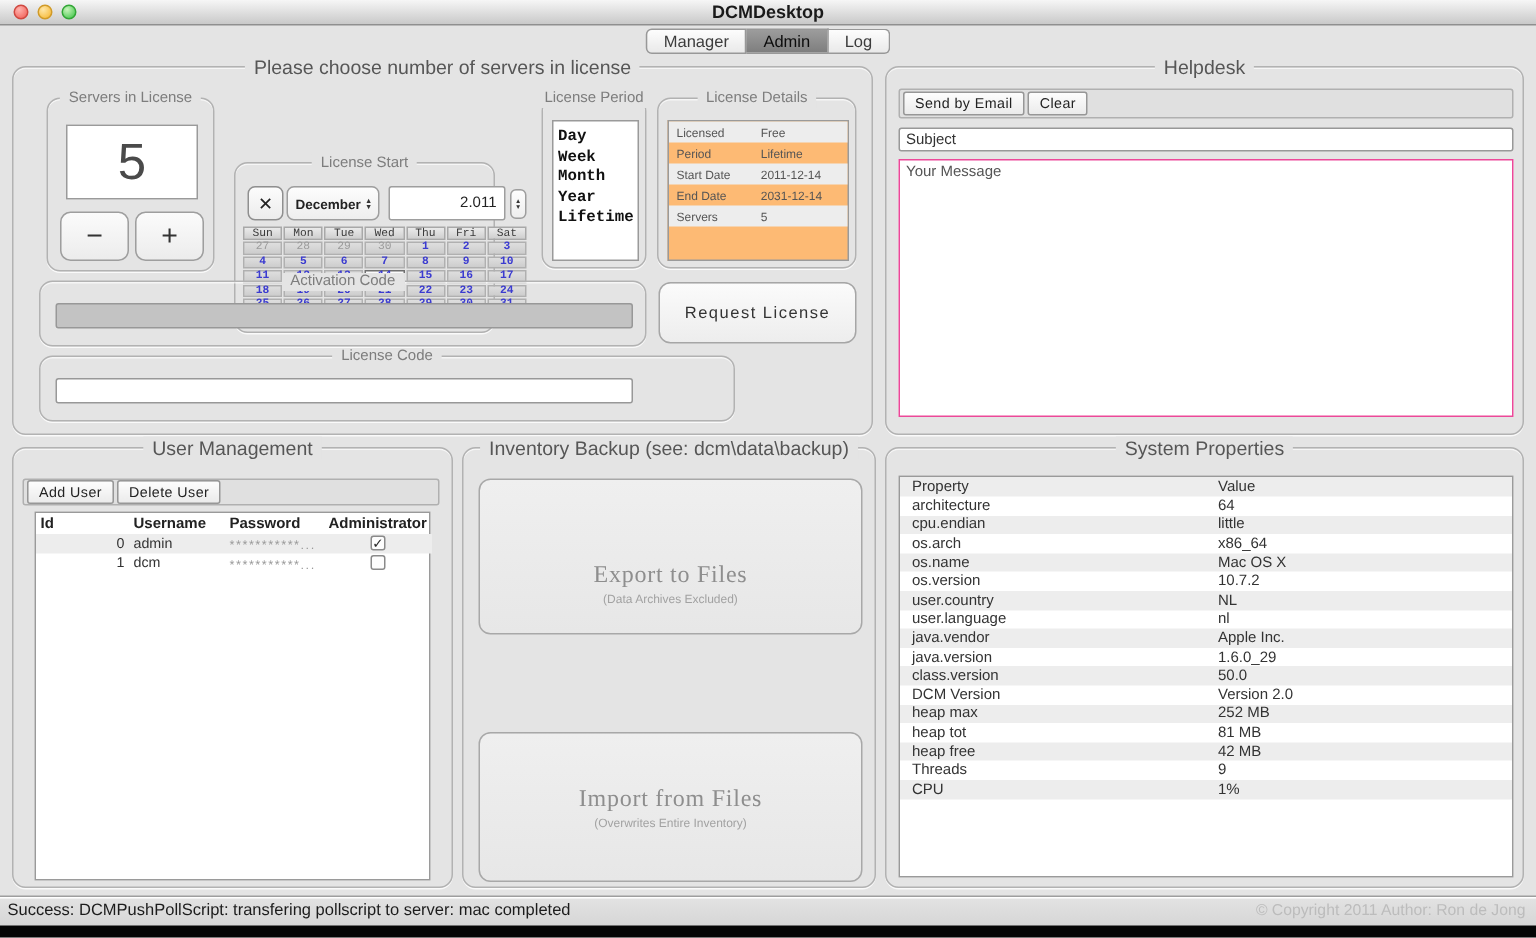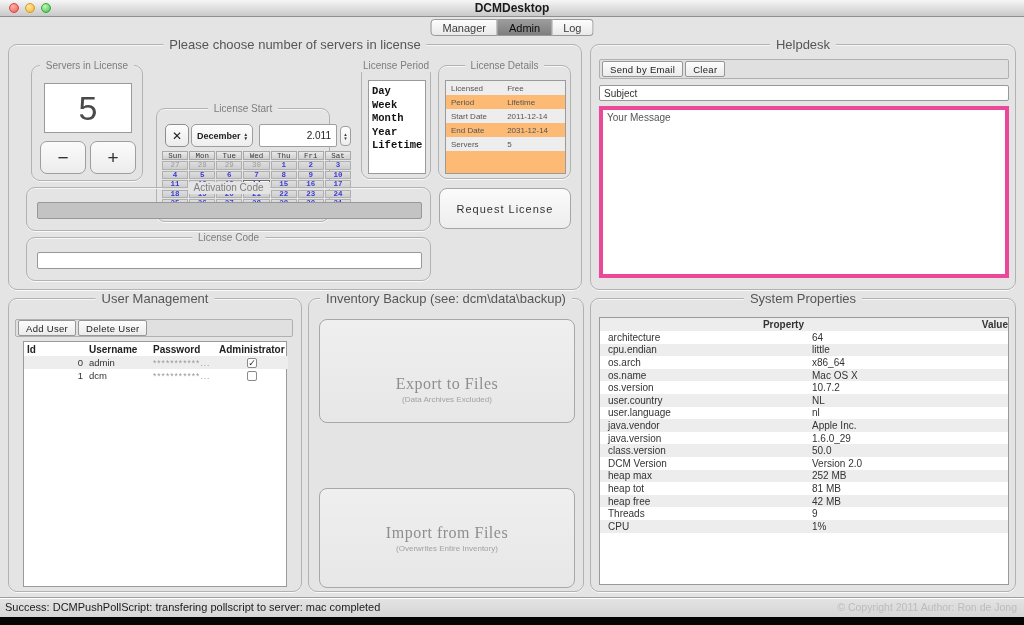--- a/index.html
+++ b/index.html
@@ -78,39 +78,39 @@
   
   #gb-details { left:429px; top:20px; width:133px; height:114px; }
   .detailbox { position:absolute; left:6px; top:14px; width:121px; height:94px; background:#fdba74;
     border:1px solid #9a9a9a; }
   .detailbox table { width:100%; border-collapse:collapse; }
   .detailbox td { font-size:8px; color:#555; height:14px; padding-left:5px; }
   .detailbox tr:nth-child(odd) { background:#ededed; }
 
   
   #gb-activation { left:17px; top:142px; width:405px; height:44px; }
-  #gb-code       { left:17px; top:192px; width:405px; height:44px; }
+  #gb-code       { left:17px; top:192px; width:464px; height:44px; }
   .graybar { position:absolute; left:10px; top:14px; width:385px; height:17px; background:#c3c3c3;
     border:1px solid #989898; border-radius:2px; }
   .whitefield { position:absolute; left:10px; top:14px; width:385px; height:17px; background:#fff;
     border:1px solid #989898; border-radius:2px; font-size:10px; color:#333; padding:0 4px; }
   .bigbtn { position:absolute; width:132px; height:41px; border:1px solid #a6a6a6; border-radius:8px;
     background:linear-gradient(#fbfbfb,#ededed); font-size:11px; letter-spacing:1px; color:#333; }
   #btn-request { left:430px; top:143px; }
   #btn-apply   { left:430px; top:192px; background:#e7e7e7; color:#ababab; border-color:#c2c2c2; }
 
   
   .toolbar { position:absolute; border:1px solid #b0b0b0; border-radius:2px; background:#e0e0e0;
     display:flex; align-items:center; padding-left:2px; gap:2px; }
   #hd-toolbar { left:8px; top:14px; width:410px; height:20px; }
   .tbtn { height:16px; border:1px solid #979797; border-radius:2px; background:linear-gradient(#fdfdfd,#ebebeb);
     font-size:9.5px; color:#222; padding:0 7px; letter-spacing:.3px; }
   #hd-subject { left:8px; top:40px; width:410px; height:16px; }
   .textarea { position:absolute; left:8px; top:61px; width:410px; height:172px; background:#fff;
-    border:4px solid #ec4899; font-family:"Liberation Sans",sans-serif; font-size:10px; color:#555;
+    border:1px solid #ec4899; font-family:"Liberation Sans",sans-serif; font-size:10px; color:#555;
     padding:2px 4px; resize:none; }
 
   
   #um-toolbar { left:6px; top:20px; width:278px; height:18px; }
   .usertable { position:absolute; left:14px; top:42px; width:264px; height:246px; background:#fff;
     border:1px solid #9a9a9a; }
   .usertable table { width:100%; border-collapse:collapse; table-layout:fixed; }
   .usertable th { font-size:10px; font-weight:bold; color:#222; text-align:left; height:14px; padding:0 3px; }
   .usertable td { font-size:9.5px; color:#333; height:13px; padding:0 3px; }
   .usertable tr.stripe { background:#ededed; }
@@ -124,21 +124,21 @@
     background:linear-gradient(#efefef,#e7e7e7); text-align:center; }
   #btn-export { top:20px;  height:104px; padding-top:36px; }
   #btn-import { top:189px; height:100px; }
   .inv-label { display:block; font-size:16px; color:#8e8e8e; letter-spacing:.5px;font-family:Liberation Serif, serif; }
   .inv-sub   { display:block; font-size:8px;  color:#a2a2a2; margin-top:2px; }
 
   
   .systable { position:absolute; left:8px; top:18px; width:410px; height:268px; background:#fff;
     border:1px solid #9a9a9a; overflow:hidden; }
   .systable table { width:100%; border-collapse:collapse; table-layout:fixed; }
-  .systable th { font-size:10px; font-weight:bold; color:#333; text-align:right; height:13px; padding-left:8px; }
+  .systable th { font-size:10px; font-weight:normal; color:#333; text-align:left; height:13px; padding-left:8px; }
   .systable td { font-size:10px; color:#333; height:12.6px; padding-left:8px; }
   .systable tr:nth-child(odd) { background:#ededed; }
 
   
   .statusbar { position:absolute; left:0; top:597px; width:1024px; height:20px;
     background:linear-gradient(#e3e3e3,#d6d6d6); border-top:1px solid #9e9e9e;
     box-shadow: inset 0 1px 0 #fff; }
   .status-msg { position:absolute; left:5px; top:0; font-size:11px; color:#1c1c1c; line-height:19px; }
   .copyright  { position:absolute; right:7px; top:0; font-size:10.5px; color:#bcbcbc; line-height:19px; }
   .blackbar { position:absolute; left:0; top:617px; width:1024px; height:8px; background:#050505; }

